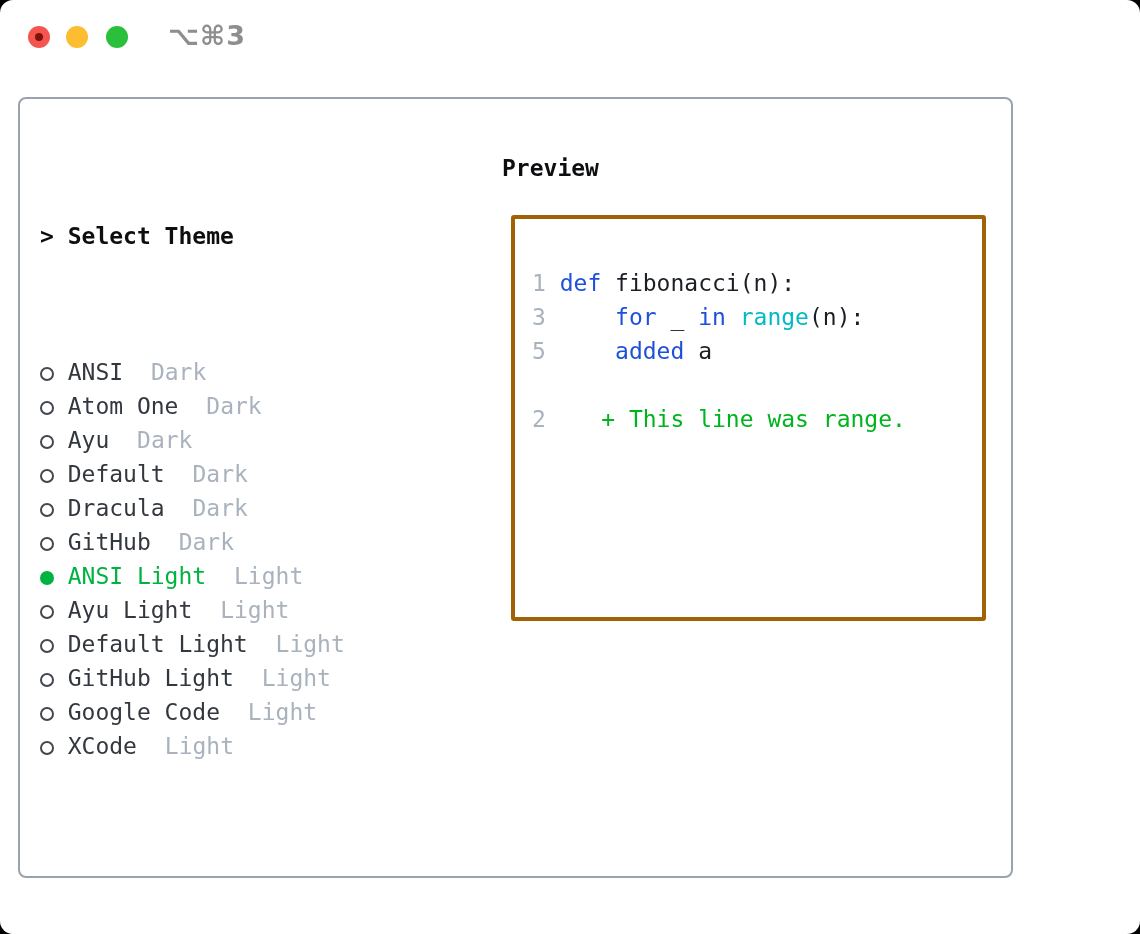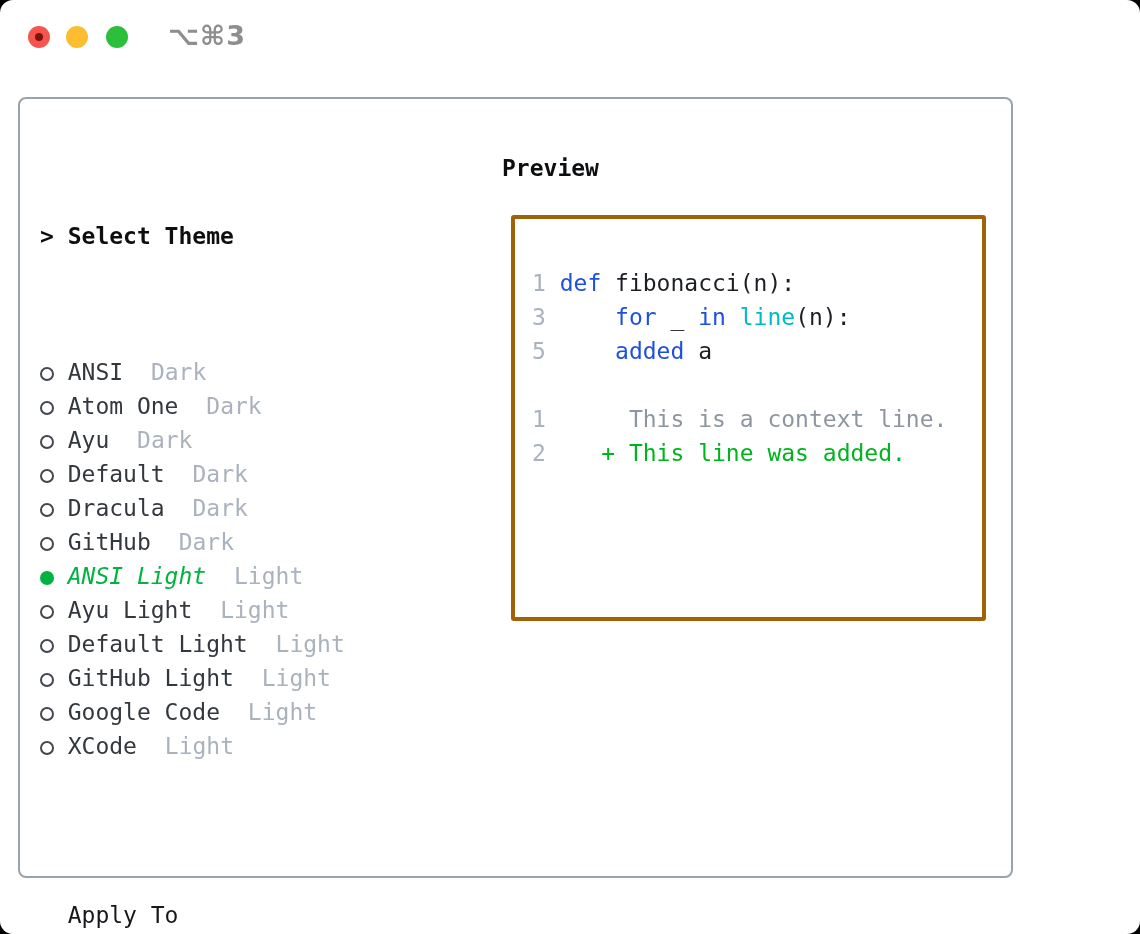--- a/index.html
+++ b/index.html
@@ -26,21 +26,21 @@
 
   
   .left-col{position:absolute;left:20px;top:52px;font-size:23px;line-height:34px;
     color:var(--text_dark,#33383f);white-space:pre;}
   .row{height:34px;}
   .marker{display:inline-block;width:27.7px;}
   .title-row{font-weight:bold;color:#0c0e10;}
   .dot{display:inline-block;width:14px;height:14px;border-radius:50%;
     border:2px solid #43484e;box-sizing:border-box;margin-bottom:-1px;}
   .dot.sel{border:0;background:var(--accent_green,#00b341);}
-  .nm.green{color:var(--accent_green,#00b341);font-style:italic;}
+  .nm.green{color:var(--accent_green,#00b341);}
   .vr{color:var(--muted_gray,#a9b2bd);margin-left:14px;}
   .apply-header{margin-top:33px;color:#16181b;}
 
   
   .preview-title{position:absolute;left:482px;top:52px;font-size:23px;line-height:34px;
     font-weight:bold;color:#0c0e10;}
   .preview-box{position:absolute;left:491px;top:104px;width:475px;height:406px;
     border:4px solid #a16207;border-radius:3px;box-sizing:border-box;
     padding:47px 0 0 17px;overflow:hidden;background:#fff;margin-top:12px;}
   .cline{height:34px;line-height:34px;font-size:23px;white-space:pre;}
@@ -67,34 +67,32 @@
     <span class="shortcut">⌥⌘3</span>
   </div>
 
   <div class="panel">
 
     <div class="left-col">
       <div class="row title-row"><span class="marker">&gt;</span><span>Select Theme</span></div>
 
       <div id="theme-list"><div class="row"><span class="marker"><span class="dot"></span></span><span class="nm">ANSI</span><span class="vr"> Dark</span></div><div class="row"><span class="marker"><span class="dot"></span></span><span class="nm">Atom One</span><span class="vr"> Dark</span></div><div class="row"><span class="marker"><span class="dot"></span></span><span class="nm">Ayu</span><span class="vr"> Dark</span></div><div class="row"><span class="marker"><span class="dot"></span></span><span class="nm">Default</span><span class="vr"> Dark</span></div><div class="row"><span class="marker"><span class="dot"></span></span><span class="nm">Dracula</span><span class="vr"> Dark</span></div><div class="row"><span class="marker"><span class="dot"></span></span><span class="nm">GitHub</span><span class="vr"> Dark</span></div><div class="row"><span class="marker"><span class="dot sel"></span></span><span class="nm green">ANSI Light</span><span class="vr"> Light</span></div><div class="row"><span class="marker"><span class="dot"></span></span><span class="nm">Ayu Light</span><span class="vr"> Light</span></div><div class="row"><span class="marker"><span class="dot"></span></span><span class="nm">Default Light</span><span class="vr"> Light</span></div><div class="row"><span class="marker"><span class="dot"></span></span><span class="nm">GitHub Light</span><span class="vr"> Light</span></div><div class="row"><span class="marker"><span class="dot"></span></span><span class="nm">Google Code</span><span class="vr"> Light</span></div><div class="row"><span class="marker"><span class="dot"></span></span><span class="nm">XCode</span><span class="vr"> Light</span></div></div>
 
-      <div class="row apply-header"><span class="marker"></span><span>Apply To</span></div>
 
       
 
       
     </div>
 
     <div class="preview-title">Preview</div>
 
     <div class="preview-box">
       <div id="preview-code">
           <div class="cline"><span class="gut">1</span><span class="c-kw">def</span><span class="c-fg"> fibonacci(n):</span></div>
-          <div class="cline"><span class="gut">3</span><span class="c-fg">    </span><span class="c-kw">for</span><span class="c-fg"> _ </span><span class="c-kw">in</span><span class="c-fg"> </span><span class="c-builtin">line</span><span class="c-fg">(n):</span></div>
+          <div class="cline"><span class="gut">3</span><span class="c-fg">    </span><span class="c-kw">for</span><span class="c-fg"> _ </span><span class="c-kw">in</span><span class="c-fg"> </span><span class="c-builtin">range</span><span class="c-fg">(n):</span></div>
           <div class="cline"><span class="gut">5</span><span class="c-fg">    </span><span class="c-kw">added</span><span class="c-fg"> a</span></div>
           <div class="cline"><span class="gut"></span></div>
-          <div class="cline"><span class="gut">1</span><span class="c-ctx">     This is a context line.</span></div>
-          <div class="cline"><span class="gut">2</span><span class="c-fg">   </span><span class="c-add">+ This line was added.</span></div>
+          <div class="cline"><span class="gut">2</span><span class="c-fg">   </span><span class="c-add">+ This line was range.</span></div>
         </div>
     </div>
 
   </div>
 </div>
 
 </body></html>

